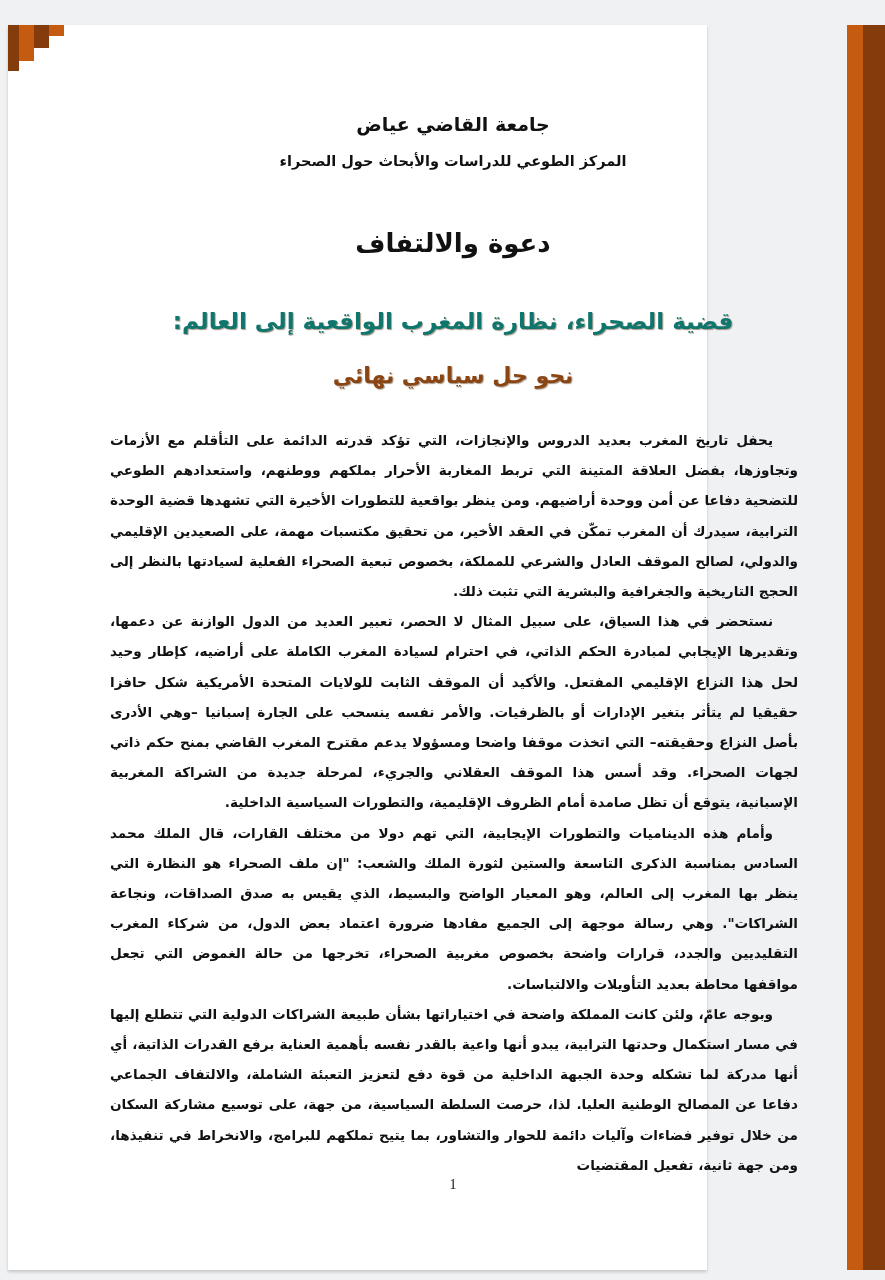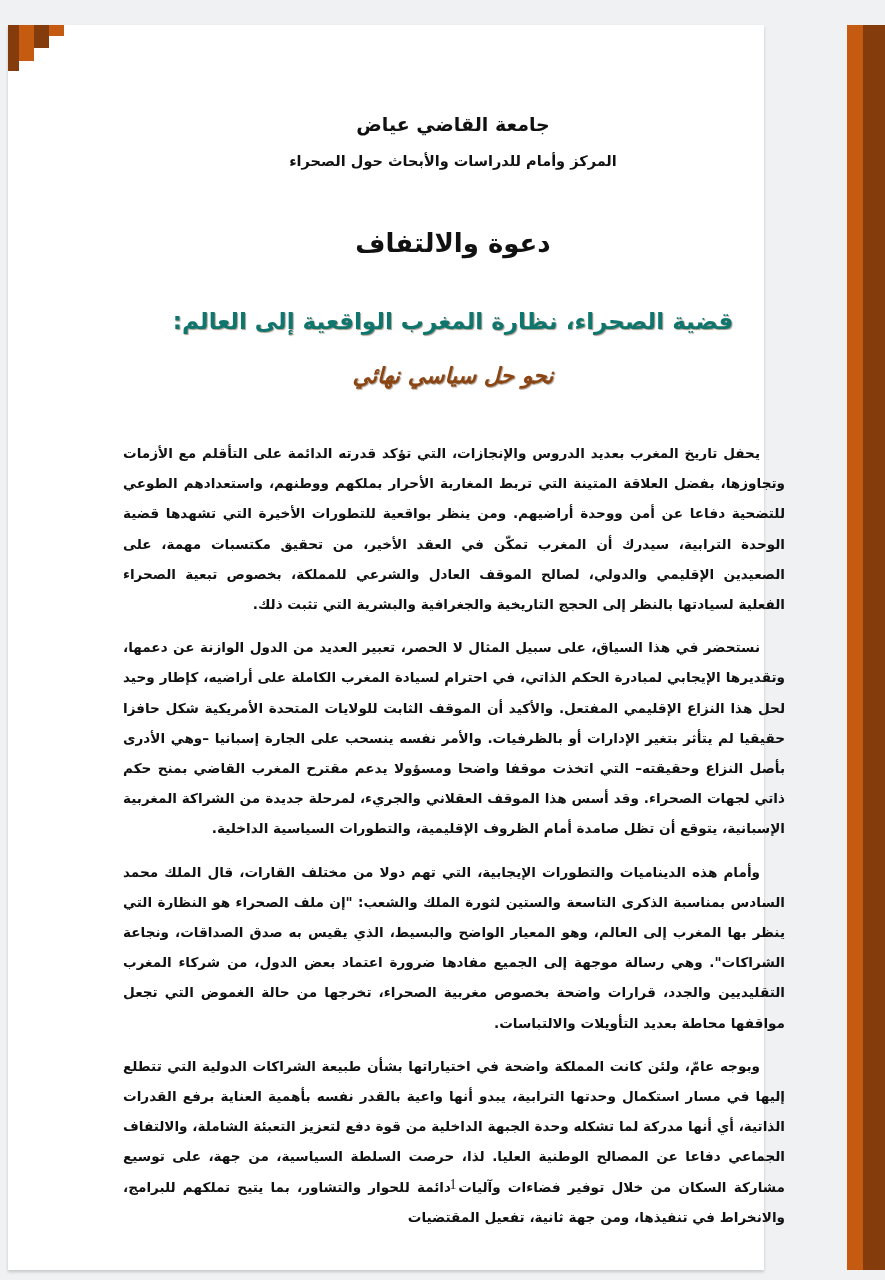--- a/index.html
+++ b/index.html
@@ -1,52 +1,52 @@
 <!DOCTYPE html>
 <html><head>
 <meta charset="utf-8">
 <style>
   html, body { margin: 0; padding: 0; }
   body {
     width: 885px; height: 1280px; background: #f0f1f3; position: relative; overflow: hidden;
     font-family: "DejaVu Sans", "Liberation Sans", sans-serif;
   }
   .page {
-    position: absolute; left: 8px; top: 25px; width: 756px; height: 1245px;
+    position: absolute; left: 8px; top: 25px; width: 699px; height: 1245px;
     background: #ffffff; box-shadow: 0 2px 3px rgba(0,0,0,0.18);
   }
   .corner { position: absolute; }
   .strip-light { position: absolute; left: 839px; top: 0; width: 16px; height: 1245px; background: #c55a11; }
   .strip-dark { position: absolute; left: 855px; top: 0; width: 22px; height: 1245px; background: #843c0c; }
   .content { position: absolute; left: 100px; top: 0; width: 690px; direction: rtl; text-align: center; color: #111; }
   .uni { position: absolute; top: 88px; width: 690px; font-size: 19px; font-weight: bold; }
   .center { position: absolute; top: 128px; width: 690px; font-size: 14.5px; font-weight: bold; }
   .call { position: absolute; top: 203px; width: 690px; font-size: 26px; font-weight: bold; }
   .h1 { position: absolute; top: 283px; width: 690px; font-size: 23px; font-weight: bold; color: #0f766e; text-shadow: 1px 1px 1px rgba(60,30,0,0.45); }
-  .h2 { position: absolute; top: 338px; width: 690px; font-size: 22px; font-weight: bold; color: #8b4513; text-shadow: 1px 1px 1px rgba(60,30,0,0.45); font-style: italic; }
+  .h2 { position: absolute; top: 338px; width: 690px; font-size: 22px; font-weight: bold; color: #8b4513; text-shadow: 1px 1px 1px rgba(60,30,0,0.45); }
   .body { position: absolute; top: 400px; width: 688px; text-align: justify; text-align-last: right; font-size: 13.6px; font-weight: bold; line-height: 30.2px; }
-  .body p { margin: 13px; text-indent: 25px; }
+  .body p { margin: 0; text-indent: 25px; }
   .pagenum { position: absolute; top: 1152px; width: 690px; font-family: "Liberation Serif", serif; font-size: 14px; direction: ltr; }
 </style>
 </head>
 <body>
 
 <div class="page">
   <svg class="corner" style="left:0;top:0" width="56" height="46" viewBox="0 0 56 46">
     <rect x="0" y="0" width="11" height="46" fill="#843c0c"></rect>
     <rect x="11" y="0" width="15" height="36" fill="#c55a11"></rect>
     <rect x="26" y="0" width="15" height="23" fill="#843c0c"></rect>
     <rect x="41" y="0" width="15" height="11" fill="#c55a11"></rect>
   </svg>
   <div class="strip-light"></div>
   <div class="strip-dark"></div>
 
   <div class="content">
     <div class="uni">جامعة القاضي عياض</div>
-    <div class="center">المركز وأمام للدراسات والأبحاث حول الصحراء</div>
+    <div class="center">المركز الطوعي للدراسات والأبحاث حول الصحراء</div>
     <div class="call">دعوة والالتفاف</div>
     <div class="h1">قضية الصحراء، نظارة المغرب الواقعية إلى العالم:</div>
     <div class="h2">نحو حل سياسي نهائي</div>
     <div class="body">
       <p>يحفل تاريخ المغرب بعديد الدروس والإنجازات، التي تؤكد قدرته الدائمة على التأقلم مع الأزمات وتجاوزها، بفضل العلاقة المتينة التي تربط المغاربة الأحرار بملكهم ووطنهم، واستعدادهم الطوعي للتضحية دفاعا عن أمن ووحدة أراضيهم. ومن ينظر بواقعية للتطورات الأخيرة التي تشهدها قضية الوحدة الترابية، سيدرك أن المغرب تمكّن في العقد الأخير، من تحقيق مكتسبات مهمة، على الصعيدين الإقليمي والدولي، لصالح الموقف العادل والشرعي للمملكة، بخصوص تبعية الصحراء الفعلية لسيادتها بالنظر إلى الحجج التاريخية والجغرافية والبشرية التي تثبت ذلك.</p>
       <p>نستحضر في هذا السياق، على سبيل المثال لا الحصر، تعبير العديد من الدول الوازنة عن دعمها، وتقديرها الإيجابي لمبادرة الحكم الذاتي، في احترام لسيادة المغرب الكاملة على أراضيه، كإطار وحيد لحل هذا النزاع الإقليمي المفتعل. والأكيد أن الموقف الثابت للولايات المتحدة الأمريكية شكل حافزا حقيقيا لم يتأثر بتغير الإدارات أو بالظرفيات. والأمر نفسه ينسحب على الجارة إسبانيا –وهي الأدرى بأصل النزاع وحقيقته– التي اتخذت موقفا واضحا ومسؤولا يدعم مقترح المغرب القاضي بمنح حكم ذاتي لجهات الصحراء. وقد أسس هذا الموقف العقلاني والجريء، لمرحلة جديدة من الشراكة المغربية الإسبانية، يتوقع أن تظل صامدة أمام الظروف الإقليمية، والتطورات السياسية الداخلية.</p>
       <p>وأمام هذه الديناميات والتطورات الإيجابية، التي تهم دولا من مختلف القارات، قال الملك محمد السادس بمناسبة الذكرى التاسعة والستين لثورة الملك والشعب: "إن ملف الصحراء هو النظارة التي ينظر بها المغرب إلى العالم، وهو المعيار الواضح والبسيط، الذي يقيس به صدق الصداقات، ونجاعة الشراكات". وهي رسالة موجهة إلى الجميع مفادها ضرورة اعتماد بعض الدول، من شركاء المغرب التقليديين والجدد، قرارات واضحة بخصوص مغربية الصحراء، تخرجها من حالة الغموض التي تجعل مواقفها محاطة بعديد التأويلات والالتباسات.</p>
       <p>وبوجه عامّ، ولئن كانت المملكة واضحة في اختياراتها بشأن طبيعة الشراكات الدولية التي تتطلع إليها في مسار استكمال وحدتها الترابية، يبدو أنها واعية بالقدر نفسه بأهمية العناية برفع القدرات الذاتية، أي أنها مدركة لما تشكله وحدة الجبهة الداخلية من قوة دفع لتعزيز التعبئة الشاملة، والالتفاف الجماعي دفاعا عن المصالح الوطنية العليا. لذا، حرصت السلطة السياسية، من جهة، على توسيع مشاركة السكان من خلال توفير فضاءات وآليات دائمة للحوار والتشاور، بما يتيح تملكهم للبرامج، والانخراط في تنفيذها، ومن جهة ثانية، تفعيل المقتضيات</p>
     </div>
     <div class="pagenum">1</div>

